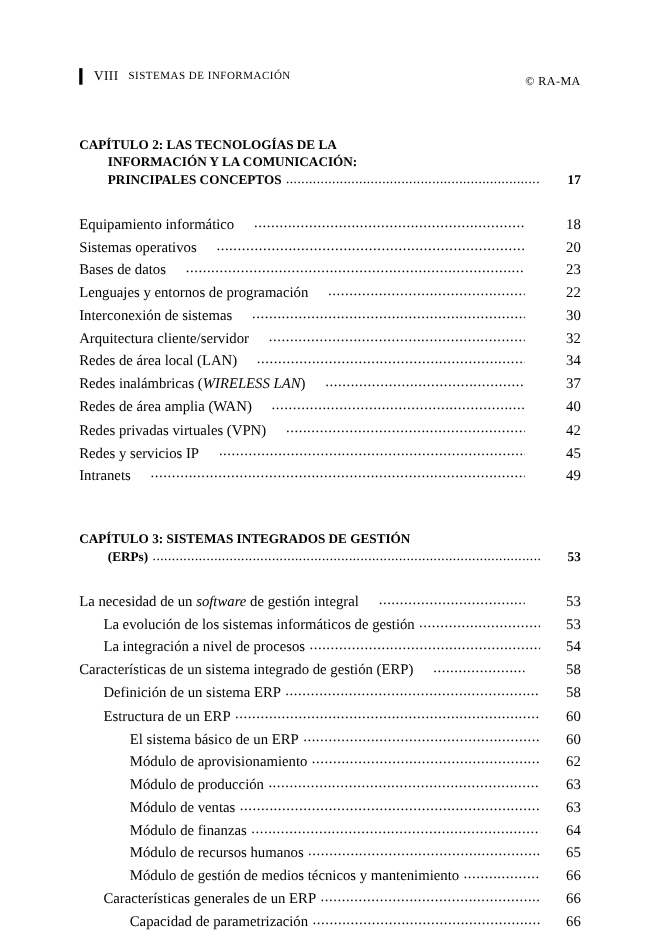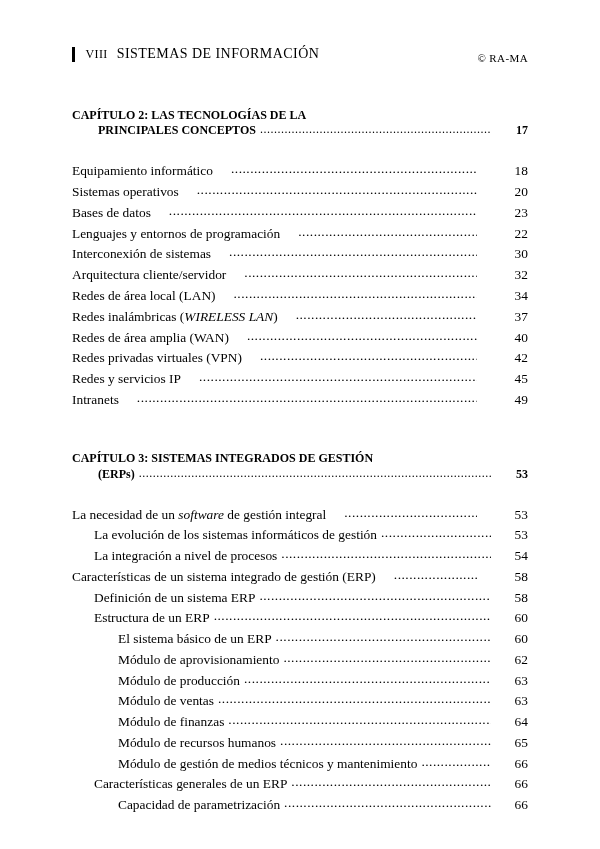--- a/index.html
+++ b/index.html
@@ -14,21 +14,21 @@
     color: #000000;
     position: relative;
     overflow: hidden;
   }
   .page {
     position: absolute;
     left: 0; top: 0;
     width: 600px;
     height: 849px;
     box-sizing: border-box;
-    padding: 46px 72px 40px 72px;
+    padding: 62px 72px 40px 72px;
   }
   
   .runhead {
     display: flex;
     align-items: baseline;
     justify-content: space-between;
     font-size: 11.5px;
     letter-spacing: .3px;
     margin-bottom: 44px;
   }
@@ -42,21 +42,21 @@
     width: 2.5px;
     height: 15px;
     background: #000;
     margin-right: 2px;
   }
   .folio {
     font-size: 12px;
     letter-spacing: .4px;
   }
   .runhead-title {
-    font-size: 14px;
+    font-size: 10px;
     letter-spacing: .45px;
   }
   .runhead-right {
     font-size: 11px;
     letter-spacing: .4px;
   }
   
   .chapter {
     font-weight: bold;
     font-size: 12px;
@@ -129,20 +129,23 @@
     </div>
     <div class="runhead-right">© RA-MA</div>
   </div>
 
   <div id="toc-body">
       <div class="chapter">
         <div class="line">
           <span class="txt">CAPÍTULO 2: LAS TECNOLOGÍAS DE LA</span>
         </div>
         <div class="line indent1">
+          <span class="txt">INFORMACIÓN Y LA COMUNICACIÓN:</span>
+        </div>
+        <div class="line indent1">
           <span class="txt">PRINCIPALES CONCEPTOS</span>
           <span class="dots">..................................................................................................................................................</span>
           <span class="pg">17</span>
         </div>
       </div>
       <div class="chapter-gap"></div>
       <div class="entry lvl1">
         <span class="txt">Equipamiento informático</span>
         <span class="dots">..................................................................................................................................................</span>
         <span class="pg">18</span>

